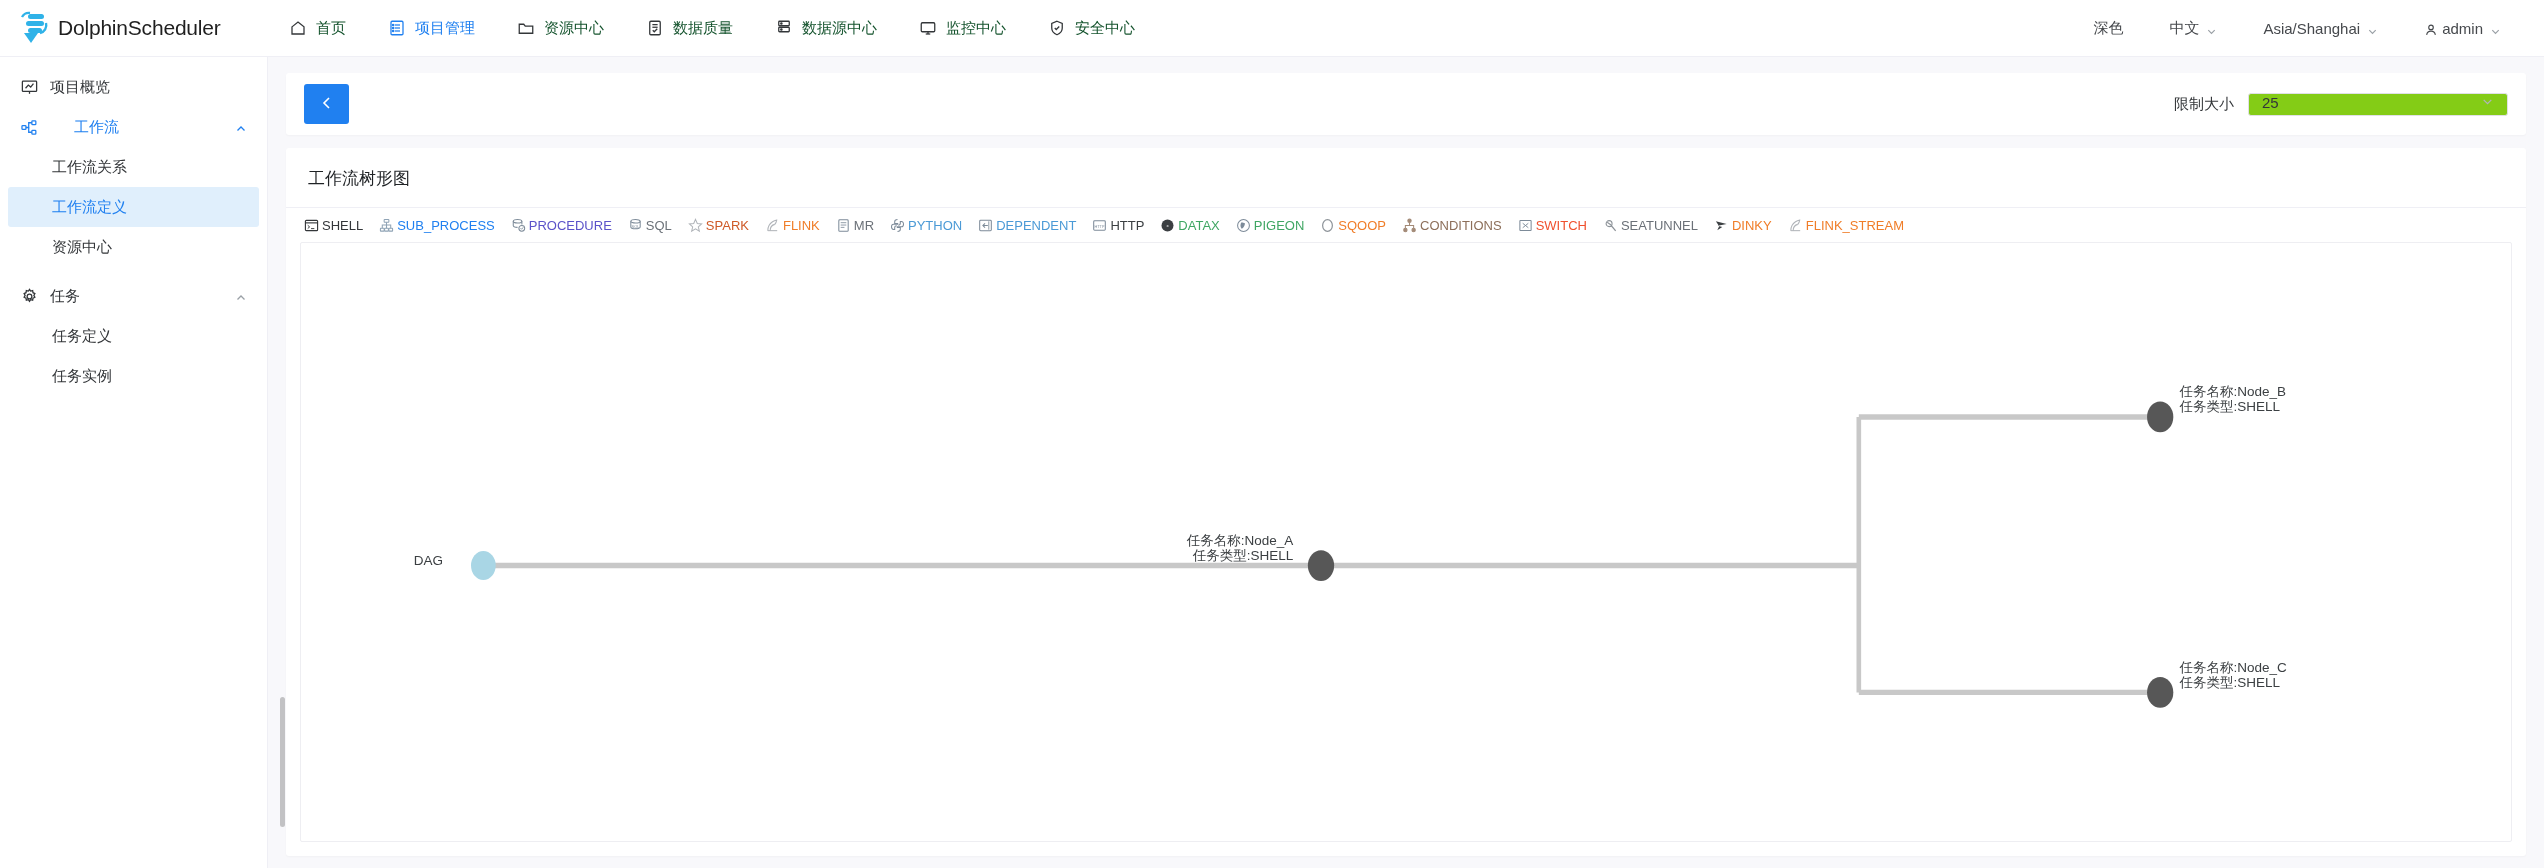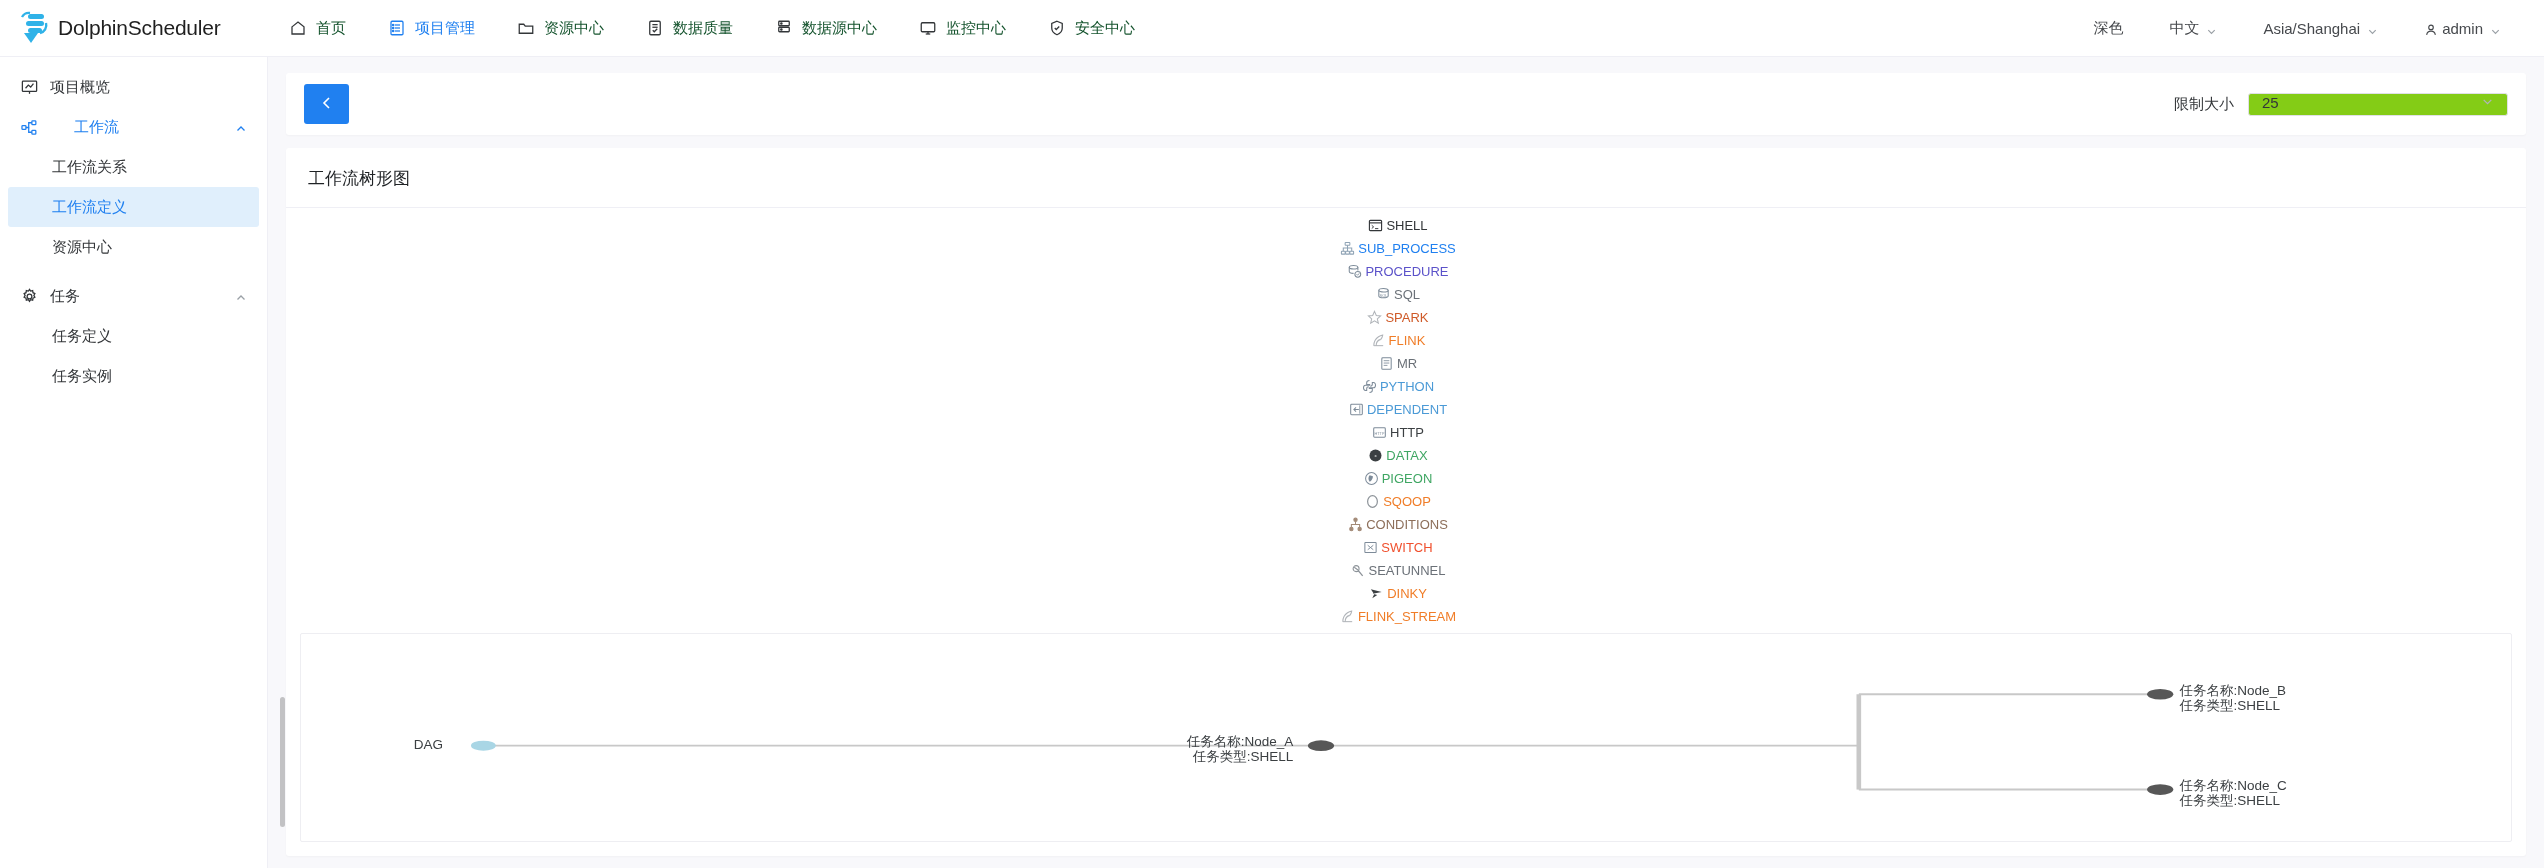--- a/index.html
+++ b/index.html
@@ -103,21 +103,21 @@
     flex: 1; display: flex; flex-direction: column; min-height: 0;
     box-shadow: 0 1px 2px rgba(16,24,40,0.03);
   }
   .card-title {
     font-size: 17px; color: #1f2225; padding: 19px 22px 17px 22px;
     border-bottom: 1px solid #efeff5;
   }
 
   .legend-row {
     display: flex; align-items: center; flex-wrap: nowrap;
-    padding: 10px 18px 9px 18px; gap: 8px; overflow: hidden; flex-direction: column;
+    padding: 10px 18px 9px 18px; gap: 0px; overflow: hidden;
   }
   .legend-item {
     display: flex; align-items: center; gap: 3px;
     font-size: 13px; white-space: nowrap; margin-right: 16px; cursor: pointer;
   }
   .legend-item .lico { width: 15px; height: 15px; flex: none; display: block; }
 
   .tree-area {
     margin: 0 14px 14px 14px; border: 1px solid #eeeef2; border-radius: 2px;
     flex: 1; position: relative; overflow: hidden; background: #fff;

